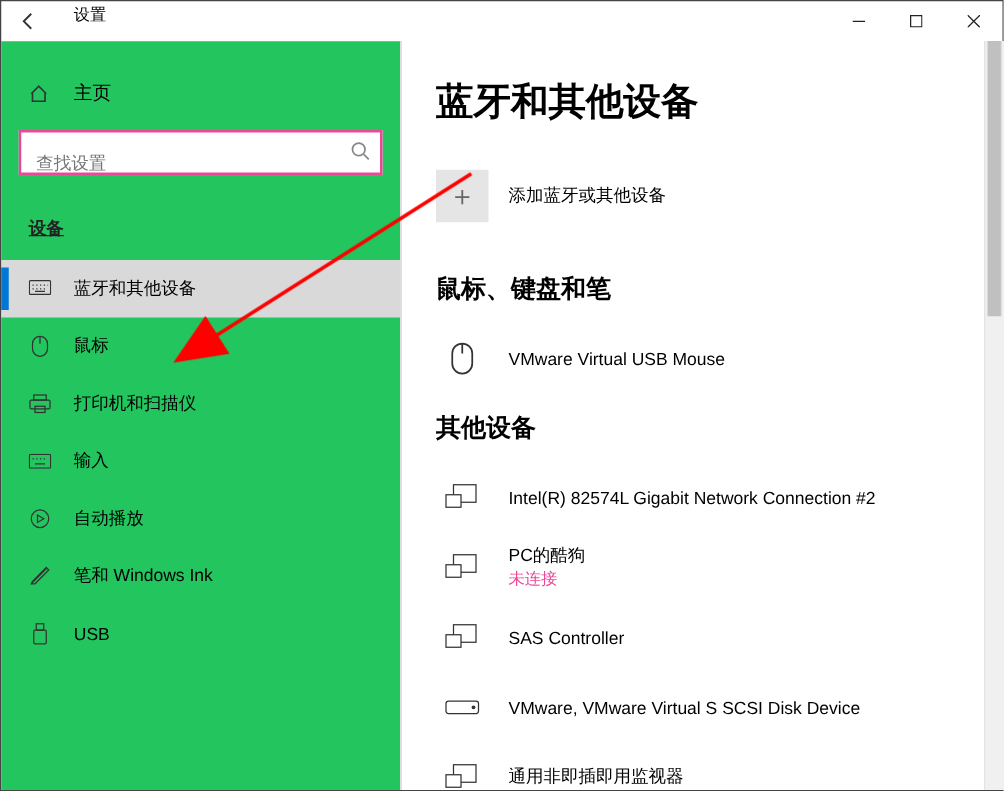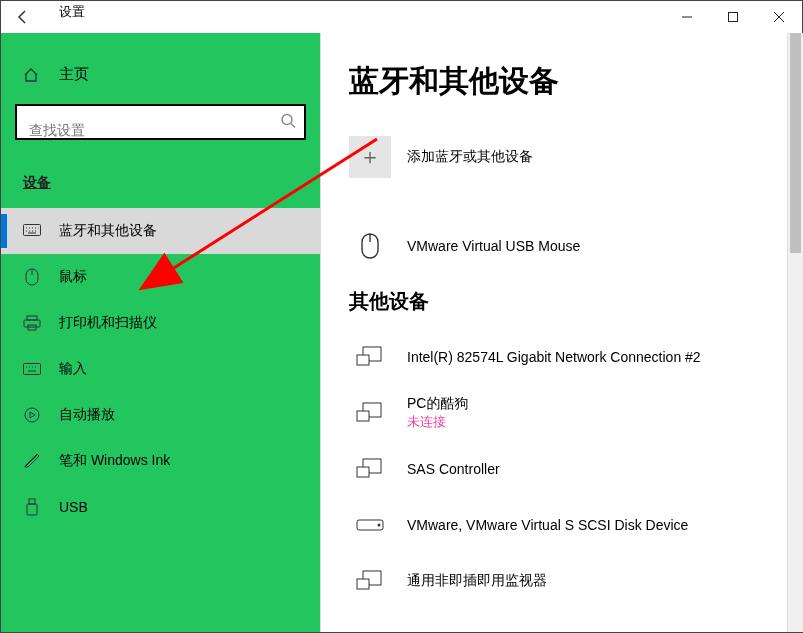--- a/index.html
+++ b/index.html
@@ -51,21 +51,21 @@
     display:flex; align-items:center;
     gap: 20px;
     padding: 12px 20px 12px 22px;
     font-size: 15px;
   }
   .search-wrap {
     margin: 8px 14px 16px 14px;
   }
   .search {
     position:relative;
-    border: 2px solid #000000;
+    border: 2px solid #ec4899;
     height: 36px;
     display:flex; align-items:center;
     padding: 16px 36px 0 10px;
     background: #fff;
   }
   .search input {
     border:none; outline:none;
     width:100%; font-size:14px; color:#888;
     background:transparent;
   }
@@ -281,20 +281,21 @@
     </div>
 
     <div class="content">
       <h1 class="page-title">蓝牙和其他设备</h1>
 
       <div class="add-device">
         <div class="add-tile">＋</div>
         <div class="add-label">添加蓝牙或其他设备</div>
       </div>
 
+      <div class="group-title">鼠标、键盘和笔</div>
       <div class="device">
         <span class="dev-icon">
           <svg width="20" height="28" viewBox="0 0 20 28">
               <rect x="2" y="2" width="16" height="24" rx="8" stroke="#333" stroke-width="1.4" fill="none"></rect>
               <path d="M10 2 V10" stroke="#333" stroke-width="1.4"></path>
             </svg>
         </span>
         <div class="dev-text">
           <span class="dev-name">VMware Virtual USB Mouse</span>
         </div>

